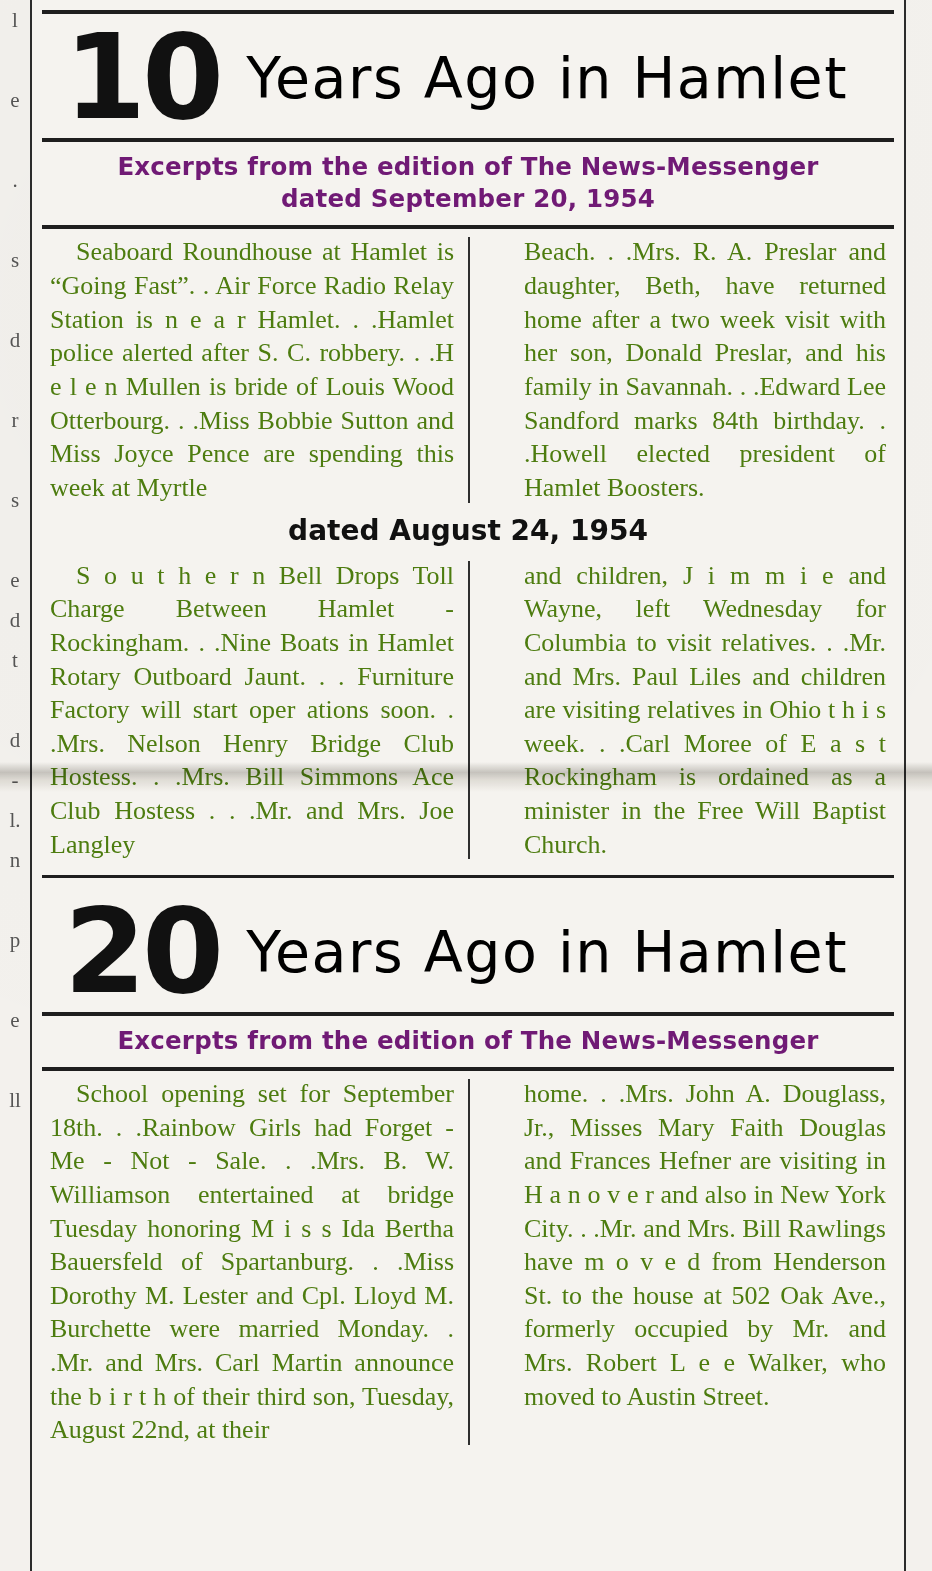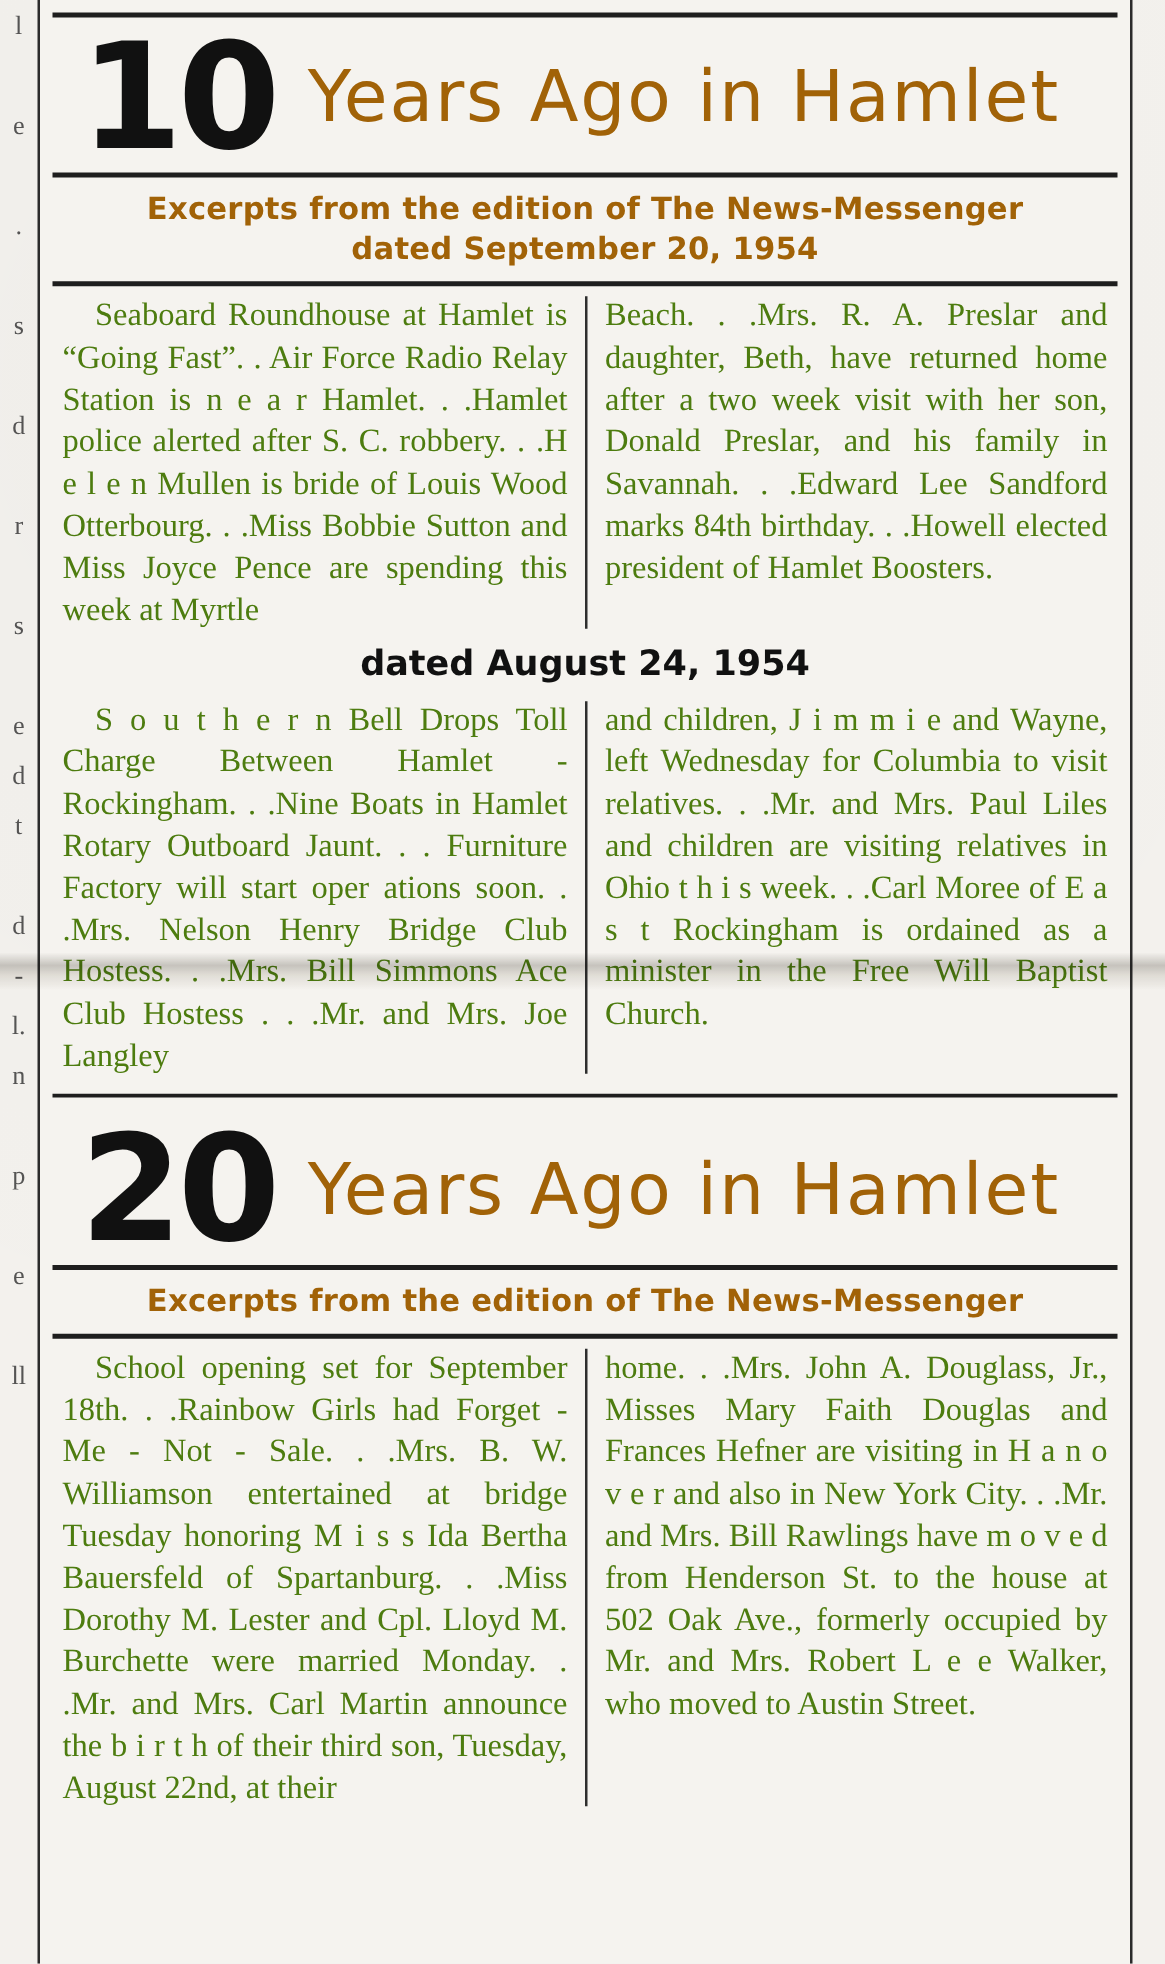--- a/index.html
+++ b/index.html
@@ -81,31 +81,31 @@
     font-size: 118px;
     line-height: 0.98;
     letter-spacing: -4px;
     color: #111;
   }
   .masthead-title {
     font-family: "DejaVu Sans", sans-serif;
     font-weight: 400;
     font-size: 57px;
     letter-spacing: 1.5px;
-    color: #a16207;
+    color: #000000;
     margin-left: 26px;
     white-space: nowrap;
   }
   .excerpt {
     text-align: center;
     font-family: "DejaVu Sans", sans-serif;
     font-weight: 700;
     font-size: 24.5px;
     letter-spacing: 0.2px;
-    color: #a16207;
+    color: #701a75;
     line-height: 1.34;
     padding: 9px 0 9px 0;
   }
   .dateline {
     text-align: center;
     font-family: "DejaVu Sans", sans-serif;
     font-weight: 700;
     font-size: 28px;
     color: #111;
     padding: 5px 0 6px 0;
@@ -129,21 +129,21 @@
   .cols .col.right { padding-left: 16px; }
   .col-divider {
     position: absolute;
     top: 8px;
     bottom: 6px;
     left: 50%;
     width: 2px;
     background: #2e2e2e;
   }
   .col p { margin: 0; text-indent: 26px; }
-  .col p.noindent { text-indent: 0; }
+  .col p.noindent { text-indent: 0; margin-left: 40px; }
 
   
   .smudge {
     position: absolute;
     left: 0;
     right: 0;
     top: 762px;
     height: 30px;
     background: linear-gradient(to bottom,
       rgba(255,255,255,0.0),

